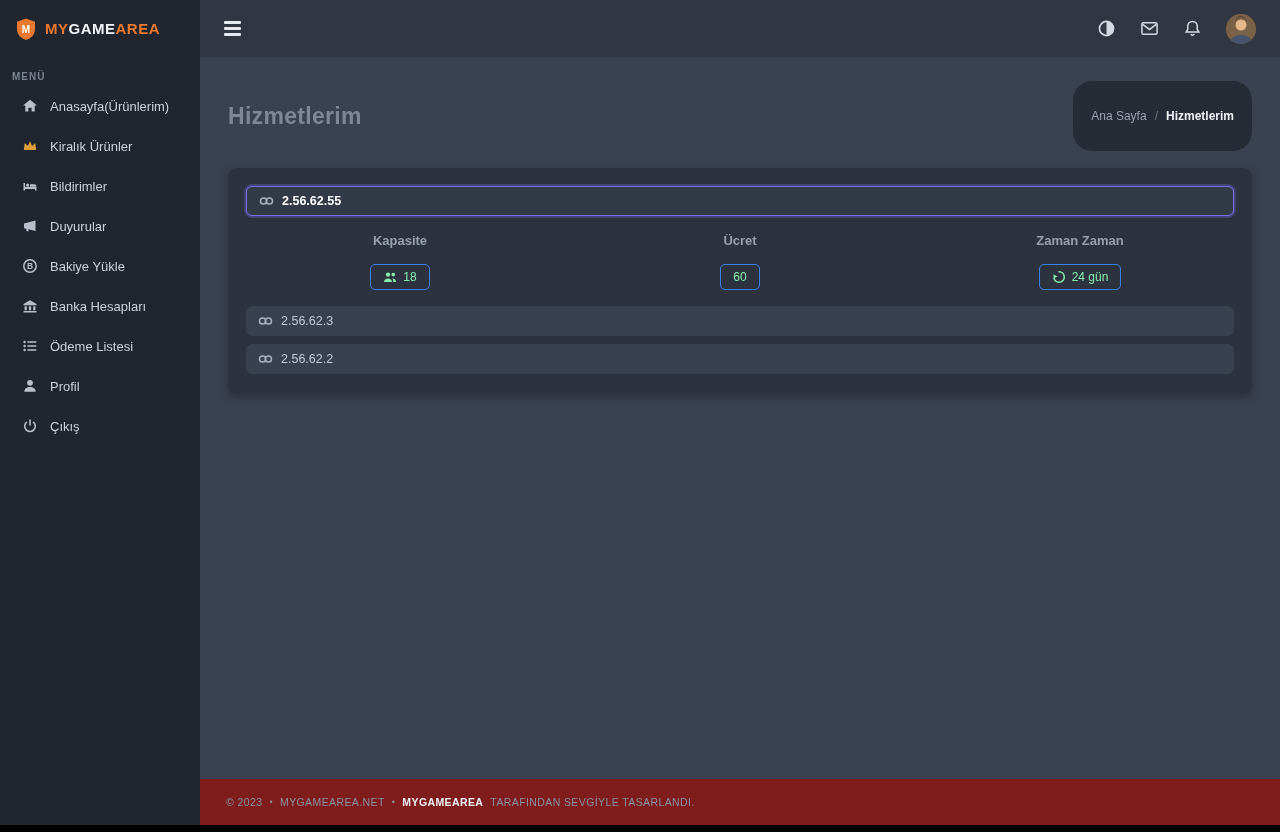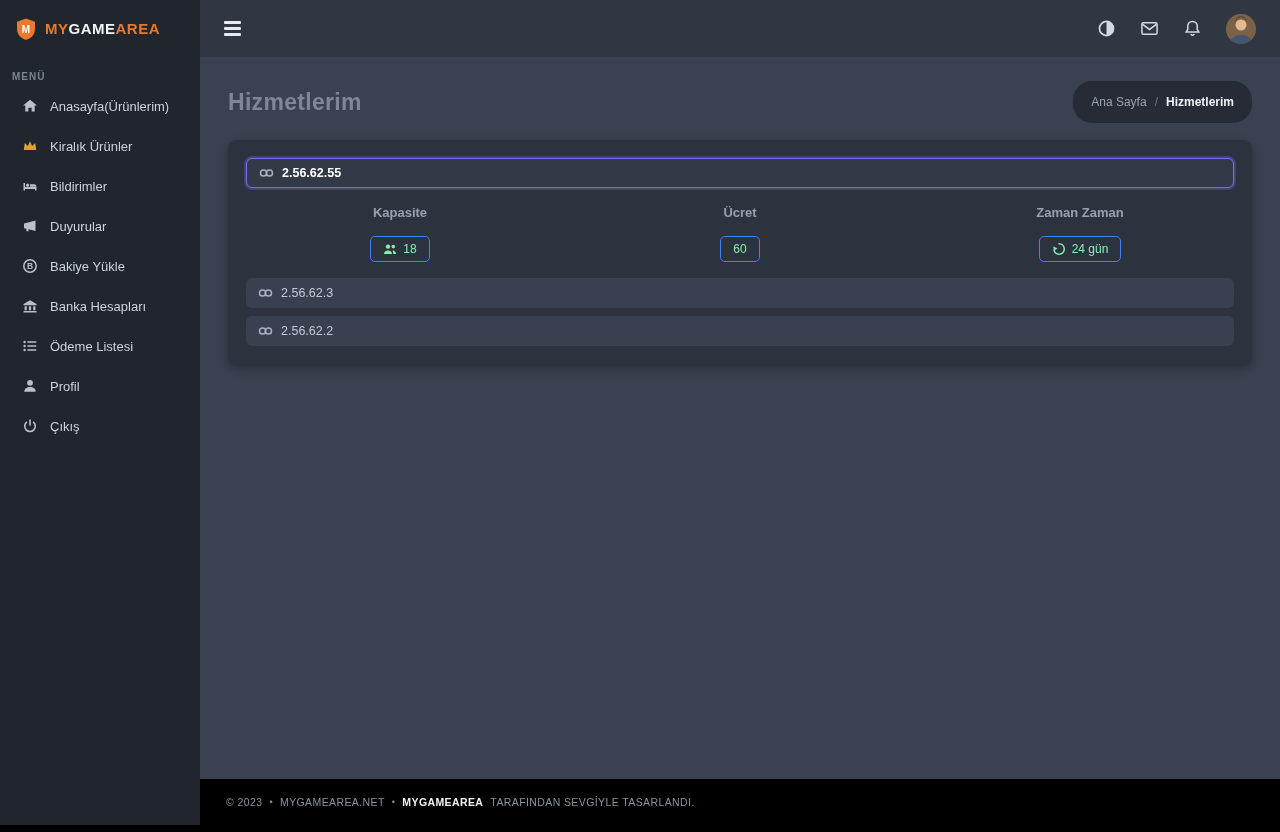--- a/index.html
+++ b/index.html
@@ -48,21 +48,21 @@
   .tb-icon { width:19px; height:19px; color:#d4d9e1; display:inline-flex; cursor:pointer; }
   .tb-icon svg { width:19px; height:19px; }
   .avatar { width:30px; height:30px; border-radius:50%; overflow:hidden; cursor:pointer; background:#5a4630; }
   .avatar svg { width:30px; height:30px; }
 
   
   .content { flex:1; padding:24px 28px 0 28px; overflow:hidden; }
   .page-head { display:flex; align-items:center; justify-content:space-between; }
   .page-title { color:#7e8798; font-size:23px; font-weight:600; letter-spacing:.3px; }
   .breadcrumb {
-    background:#262b36; border-radius:19px; padding:14px 18px;
+    background:#262b36; border-radius:19px; padding:28px 18px;
     display:flex; align-items:flex-end; gap:8px; font-size:12px;
   }
   .bc-home { color:#9aa2b2; cursor:pointer; }
   .bc-sep  { color:#6c7483; }
   .bc-current { color:#f0f2f6; font-weight:bold; }
 
   .card {
     margin-top:17px; background:#2c323e; border-radius:9px; padding:18px 18px 20px 18px;
     box-shadow:0 3px 10px rgba(0,0,0,.28);
   }
@@ -93,21 +93,21 @@
   .btn {
     height:26px; border:none; border-radius:5px; color:#fff; font-weight:bold;
     font-size:12px; cursor:pointer; width:100%; font-family:"Liberation Sans",sans-serif;
     letter-spacing:.2px;
   }
   .btn-green { background:#56ca5c; }
   .btn-blue  { background:#28b9f5; }
 
   
   .footerbar {
-    height:46px; background:#000000; flex-shrink:0;
+    height:46px; background:#7f1d1d; flex-shrink:0;
     display:flex; align-items:center; padding:0 26px;
     font-size:10.5px; color:#8a92a2; letter-spacing:.4px; gap:7px;
   }
   .footerbar .f-bold { color:#f0f2f6; font-weight:bold; }
   .footerbar .f-dot { font-size:9px; }
 
   .bottom-strip { width:1280px; height:7px; background:#000; }
 </style>
 </head>
 <body>

